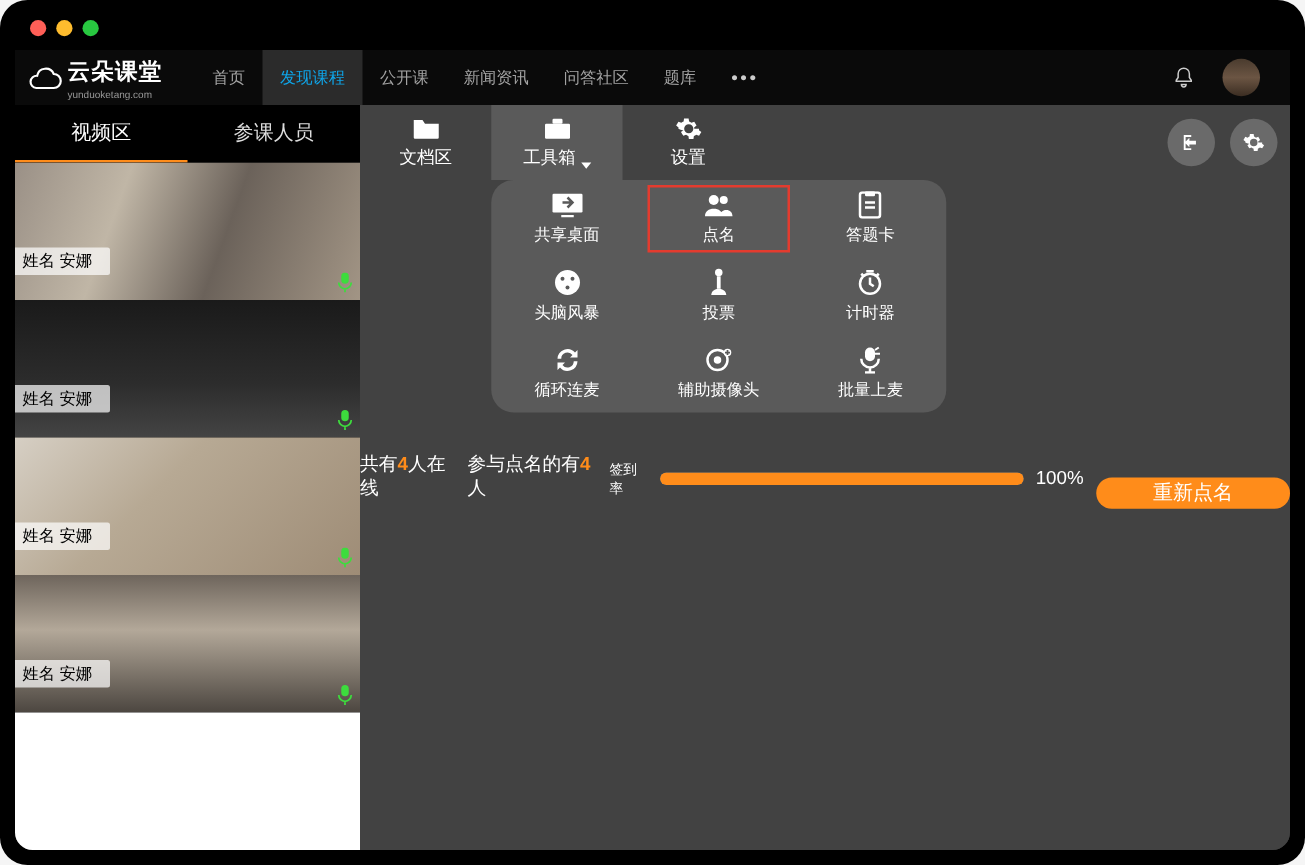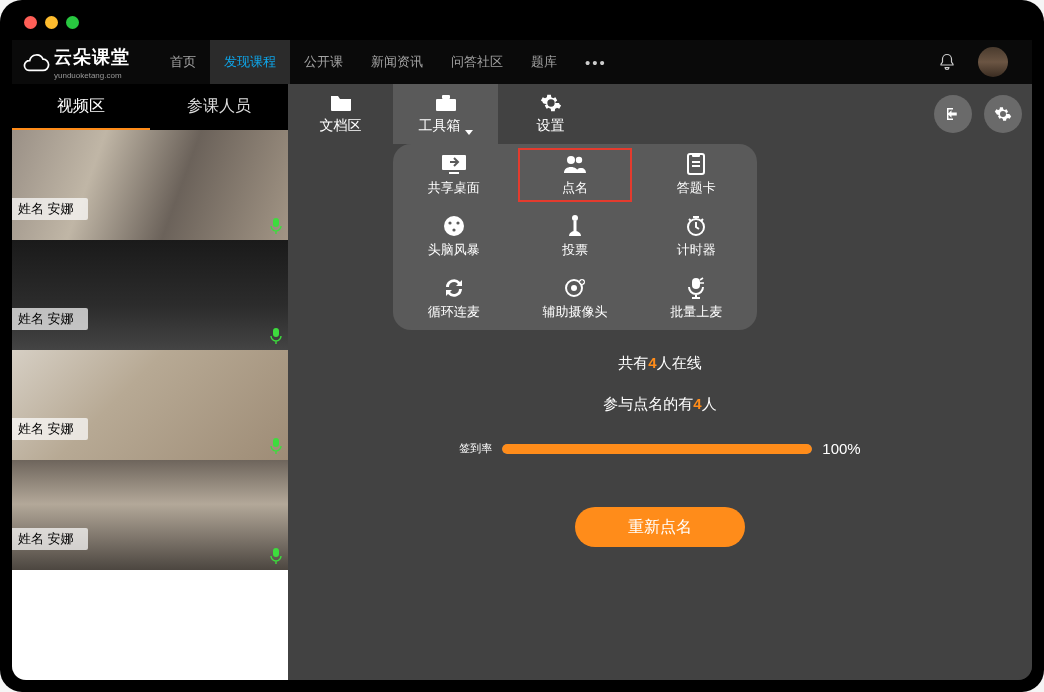--- a/index.html
+++ b/index.html
@@ -61,29 +61,29 @@
   .round-btn svg { fill:#fff; }
 
   
   .tool-grid { position:absolute; top:60px; left:105px; width:364px; background:#5a5a5a; display:grid; grid-template-columns: repeat(3, 1fr); z-index:5;border-radius:18px; }
   .tool-cell { height:62px; display:flex; flex-direction:column; align-items:center; justify-content:center; gap:4px; color:#fff; font-size:13px; cursor:pointer; position:relative; }
   .tool-cell .icn { width:26px; height:22px; display:flex; align-items:center; justify-content:center; }
   .tool-cell.highlight::after { content:""; position:absolute; inset:4px; border:2px solid #e43b2e; pointer-events:none; }
 
   
   .status-area { flex:1; position:relative; color:#fff; }
-  .status-inner { position:absolute; top:210px; left:0; right:0; display:flex; flex-direction:column; align-items:center; gap:22px; }
+  .status-inner { position:absolute; top:210px; left:0; right:0; display:flex; flex-direction:row; align-items:center; gap:10px; }
   .line1, .line2 { font-size:15px; color:#fff; }
   .orange { color:#ff8c1a; font-weight:600; }
   .sign-row { display:flex; align-items:center; gap:10px; margin-top:4px; }
   .sign-label { font-size:11px; }
   .prog-outer { width:310px; height:10px; background:#6e6e6e; border-radius:5px; overflow:hidden; }
   .prog-inner { height:100%; background:#ff8c1a; width:100%; border-radius:5px; }
   .pct { font-size:15px;text-align:center; }
-  .big-btn { margin-top:28px; width:170px; height:40px; background:#ff8c1a; color:#fff; border:none; border-radius:21px; font-size:16px; cursor:pointer; display:flex; align-items:center; justify-content:center; }
+  .big-btn { margin-top:28px; width:170px; height:25px; background:#ff8c1a; color:#fff; border:none; border-radius:21px; font-size:16px; cursor:pointer; display:flex; align-items:center; justify-content:center; }
 
   svg { display:block; }
 </style>
 </head>
 <body>
 
 <div class="device-frame">
   <div class="traffic-lights">
     <div class="tl red"></div>
     <div class="tl yellow"></div>

